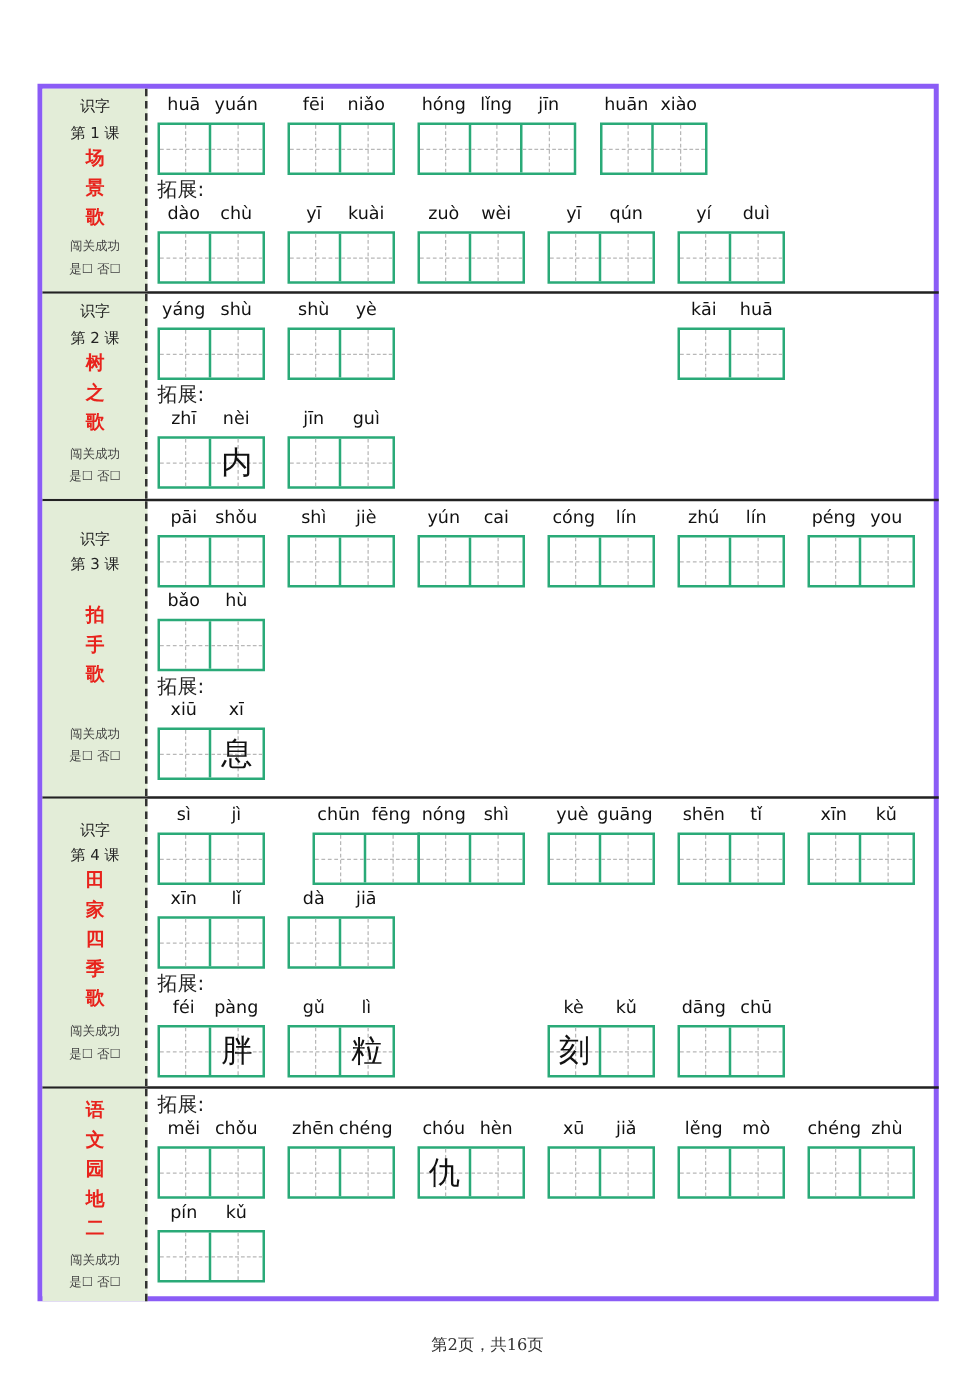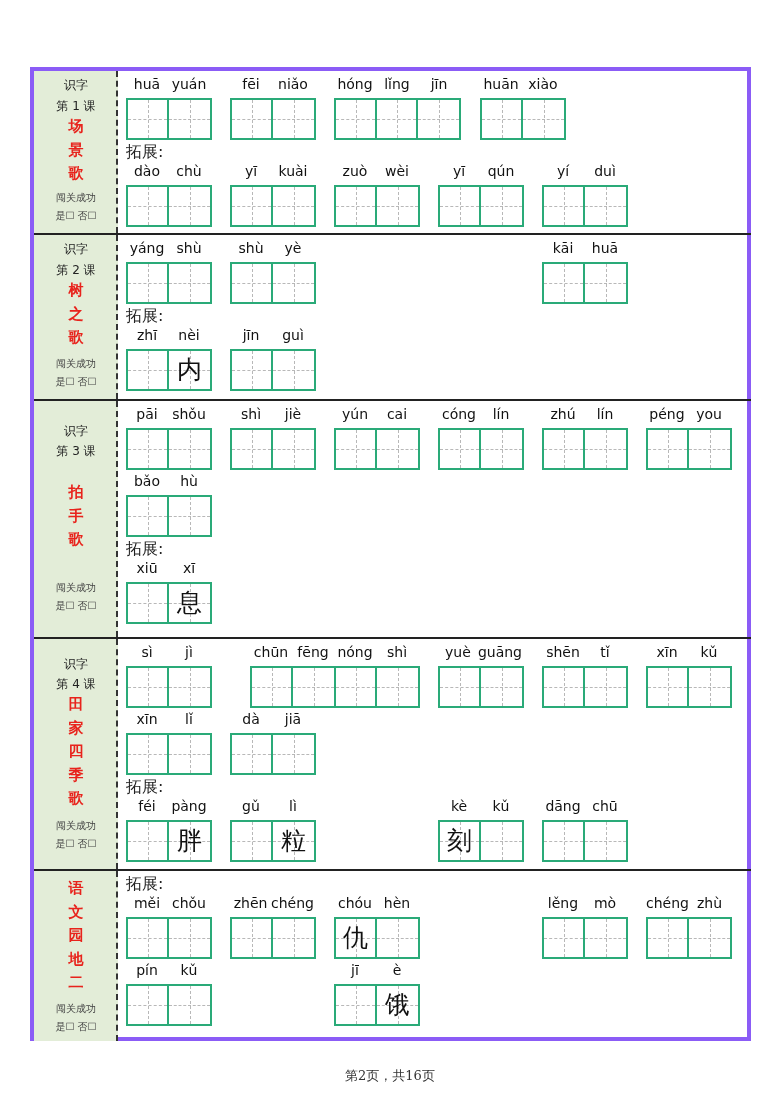--- a/index.html
+++ b/index.html
@@ -628,20 +628,34 @@
         </div>
       <div class="boxes">
           <div class="cell">
             <span class="ch">仇</span>
           </div>
           <div class="cell">
             <span class="ch"></span>
           </div>
         </div>
     </div>
+    <div class="word" style="left:404px;top:22px;width:84px;">
+      <div class="py">
+          <span>xū</span>
+          <span>jiǎ</span>
+        </div>
+      <div class="boxes">
+          <div class="cell">
+            <span class="ch"></span>
+          </div>
+          <div class="cell">
+            <span class="ch"></span>
+          </div>
+        </div>
+    </div>
     <div class="word" style="left:508px;top:22px;width:84px;">
       <div class="py">
           <span>lěng</span>
           <span>mò</span>
         </div>
       <div class="boxes">
           <div class="cell">
             <span class="ch"></span>
           </div>
           <div class="cell">
@@ -670,30 +684,16 @@
         </div>
       <div class="boxes">
           <div class="cell">
             <span class="ch"></span>
           </div>
           <div class="cell">
             <span class="ch"></span>
           </div>
         </div>
     </div>
-    <div class="word" style="left:300px;top:89px;width:84px;">
-      <div class="py">
-          <span>jī</span>
-          <span>è</span>
-        </div>
-      <div class="boxes">
-          <div class="cell">
-            <span class="ch"></span>
-          </div>
-          <div class="cell">
-            <span class="ch">饿</span>
-          </div>
-        </div>
-    </div>
   </div>
 </div>
 
 <div class="footer">第2页，共16页</div>
 
 </body></html>

